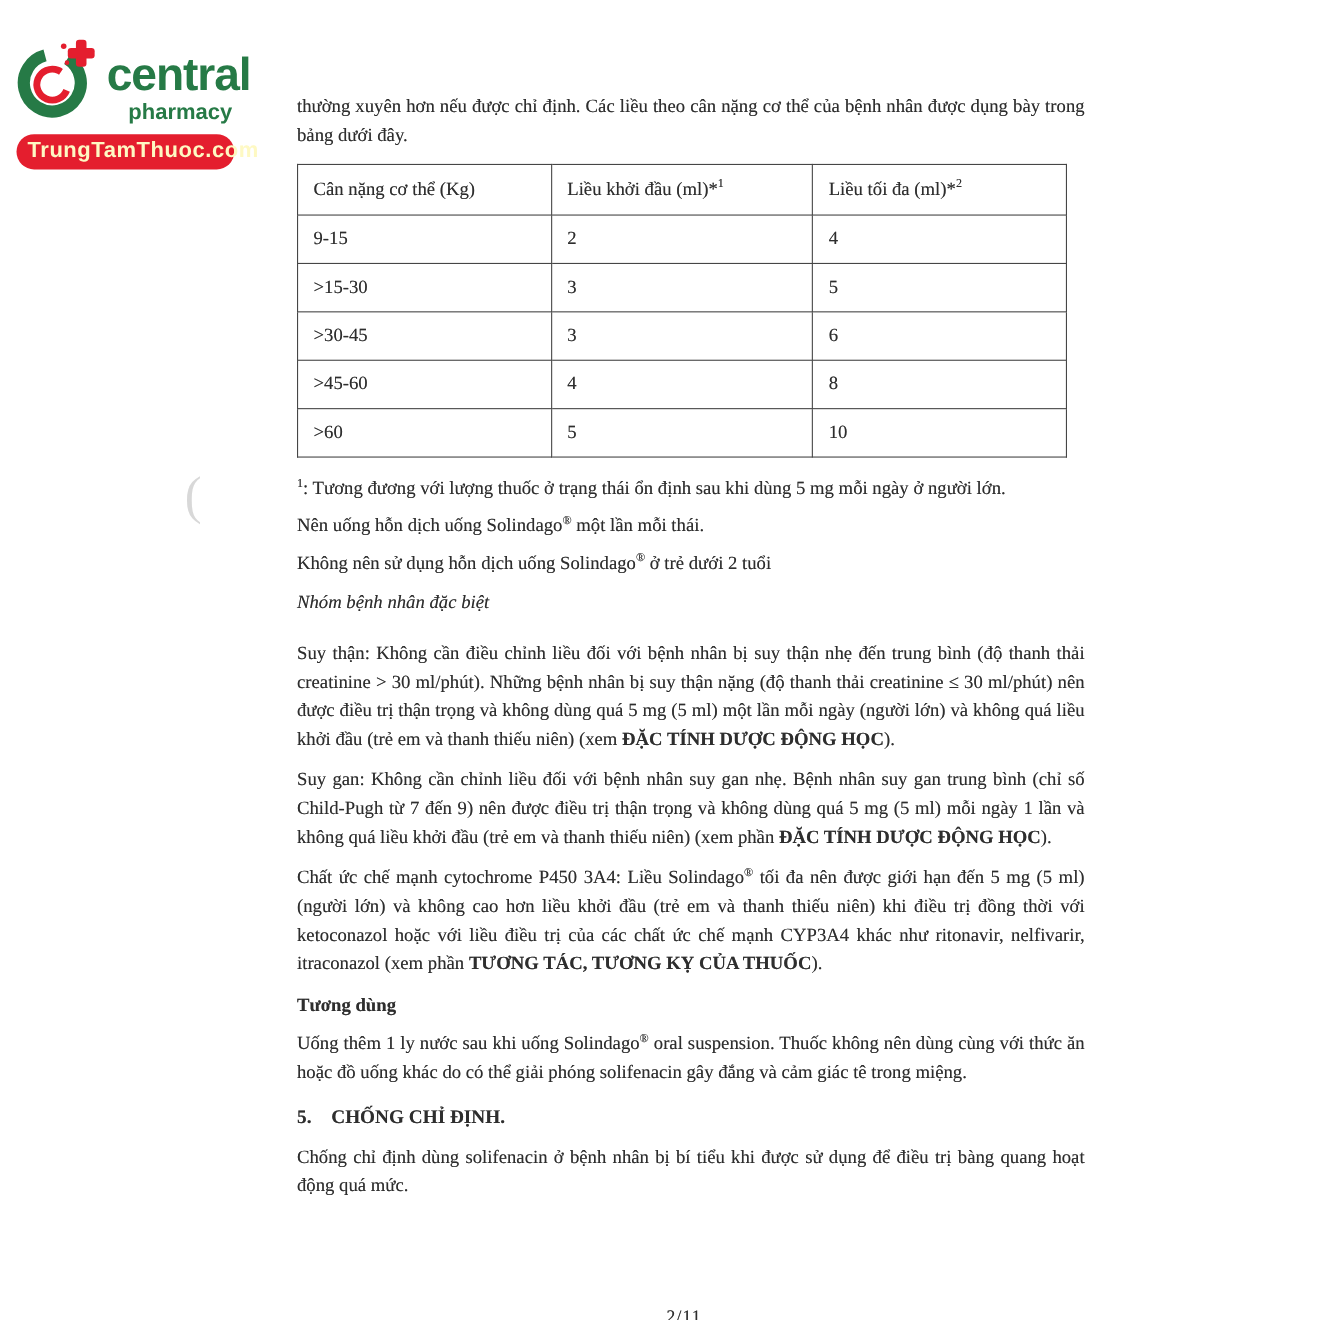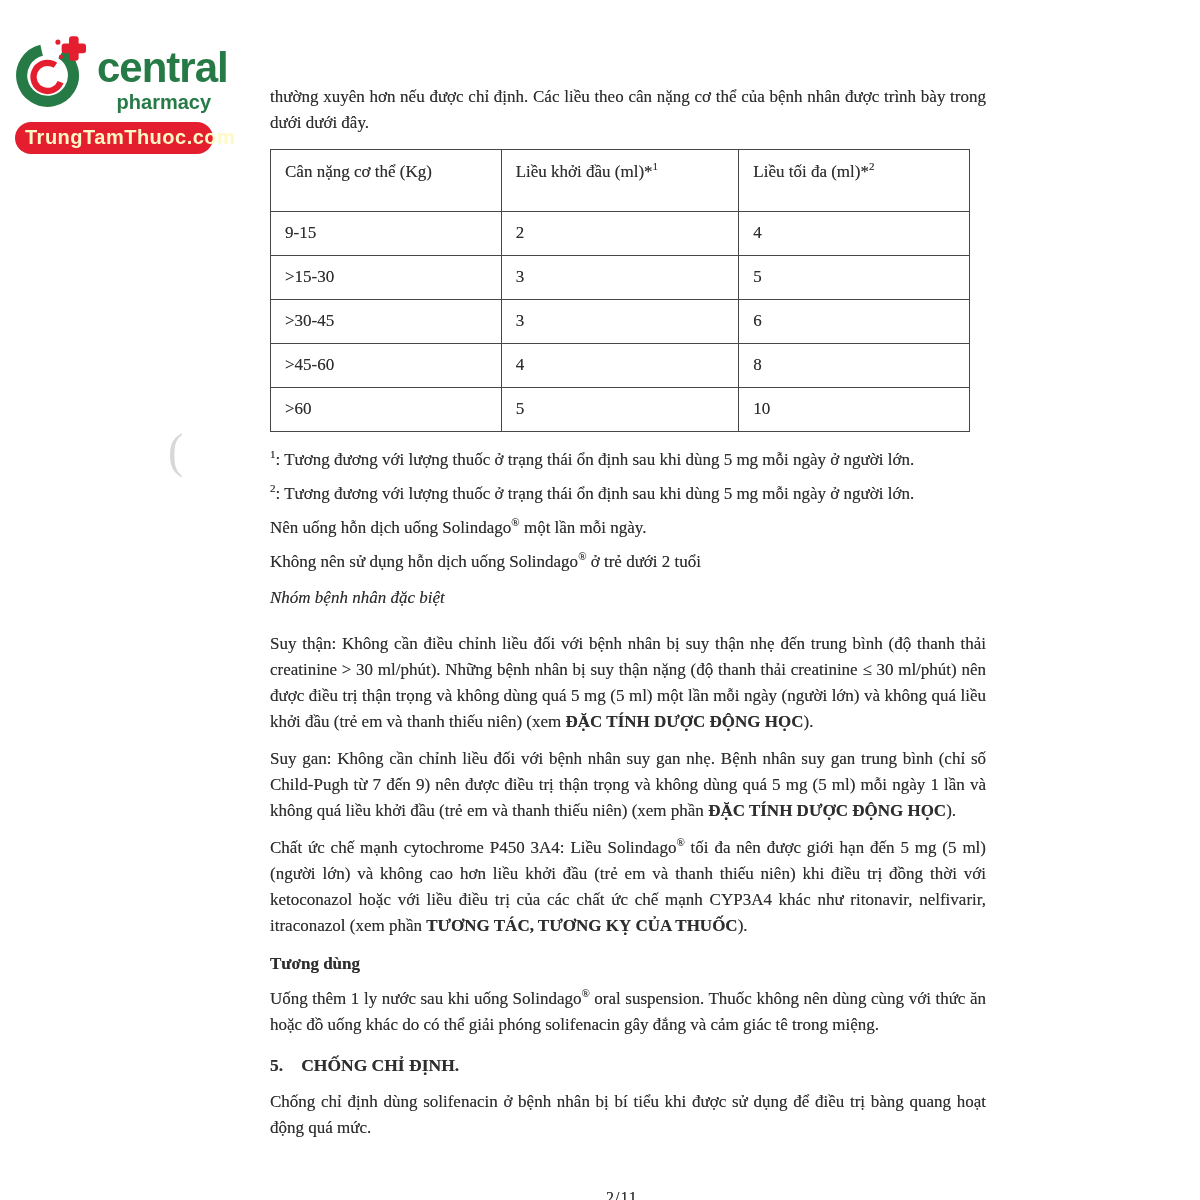--- a/index.html
+++ b/index.html
@@ -34,21 +34,21 @@
   
   table.dose{
     border-collapse:collapse;width:700px;margin:0 0 15px 0;
     font-size:17px;color:#2e2e2e;
   }
   table.dose th,table.dose td{
     border:1.4px solid #464646;
     font-weight:normal;text-align:left;vertical-align:top;
     padding:11px 14px 12px;
   }
-  table.dose th{padding-top:12px;padding-bottom:29px;}
+  table.dose th{padding-top:12px;padding-bottom:13px;}
   
   .footnote{margin-bottom:8px;}
   .note{margin-bottom:8px;}
   .special-heading{font-style:italic;margin:10px 0 20px;}
   .para{margin-bottom:11px;}
   .subheading{font-weight:bold;margin:12px 0 9px;}
   .section-heading{font-weight:bold;margin:14px 0 11px;font-size:17.5px;}
   .section-heading .num{margin-right:18px;}
   
   .paren-artifact{
@@ -88,21 +88,21 @@
         <div class="logo-sub">pharmacy</div>
       </div>
     </div>
     <div class="logo-badge">TrungTamThuoc.com</div>
   </div>
 
   <div class="paren-artifact">(</div>
 
   <div class="content">
 
-    <p class="intro justify">thường xuyên hơn nếu được chỉ định. Các liều theo cân nặng cơ thể của bệnh nhân được trình bày trong dưới dưới đây.</p>
+    <p class="intro justify">thường xuyên hơn nếu được chỉ định. Các liều theo cân nặng cơ thể của bệnh nhân được dụng bày trong bảng dưới đây.</p>
 
     <table class="dose">
       <thead>
         <tr>
           <th style="width:33%"><span>Cân nặng cơ thể (Kg)</span></th>
           <th style="width:34%"><span>Liều khởi đầu (ml)*</span><sup>1</sup></th>
           <th style="width:33%"><span>Liều tối đa (ml)*</span><sup>2</sup></th>
         </tr>
       </thead>
       <tbody>
@@ -128,23 +128,22 @@
         </tr>
         <tr>
           <td>&gt;60</td>
           <td>5</td>
           <td>10</td>
         </tr>
       </tbody>
     </table>
 
     <p class="line footnote"><sup>1</sup><span>: Tương đương với lượng thuốc ở trạng thái ổn định sau khi dùng 5 mg mỗi ngày ở người lớn.</span></p>
-    <p class="line footnote"><sup>2</sup><span>: Tương đương với lượng thuốc ở trạng thái ổn định sau khi dùng 5 mg mỗi ngày ở người lớn.</span></p>
 
-    <p class="line note"><span>Nên uống hỗn dịch uống Solindago</span><sup>®</sup><span> một lần mỗi ngày.</span></p>
+    <p class="line note"><span>Nên uống hỗn dịch uống Solindago</span><sup>®</sup><span> một lần mỗi thái.</span></p>
     <p class="line note"><span>Không nên sử dụng hỗn dịch uống Solindago</span><sup>®</sup><span> ở trẻ dưới 2 tuổi</span></p>
 
     <p class="special-heading">Nhóm bệnh nhân đặc biệt</p>
 
     <p class="para justify"><span>Suy thận: Không cần điều chỉnh liều đối với bệnh nhân bị suy thận nhẹ đến trung bình (độ thanh thải creatinine &gt; 30 ml/phút). Những bệnh nhân bị suy thận nặng (độ thanh thải creatinine ≤ 30 ml/phút) nên được điều trị thận trọng và không dùng quá 5 mg (5 ml) một lần mỗi ngày (người lớn) và không quá liều khởi đầu (trẻ em và thanh thiếu niên) (xem </span><span class="b">ĐẶC TÍNH DƯỢC ĐỘNG HỌC</span><span>).</span></p>
 
     <p class="para justify"><span>Suy gan: Không cần chỉnh liều đối với bệnh nhân suy gan nhẹ. Bệnh nhân suy gan trung bình (chỉ số Child-Pugh từ 7 đến 9) nên được điều trị thận trọng và không dùng quá 5 mg (5 ml) mỗi ngày 1 lần và không quá liều khởi đầu (trẻ em và thanh thiếu niên) (xem phần </span><span class="b">ĐẶC TÍNH DƯỢC ĐỘNG HỌC</span><span>).</span></p>
 
     <p class="para justify"><span>Chất ức chế mạnh cytochrome P450 3A4: Liều Solindago</span><sup>®</sup><span> tối đa nên được giới hạn đến 5 mg (5 ml) (người lớn) và không cao hơn liều khởi đầu (trẻ em và thanh thiếu niên) khi điều trị đồng thời với ketoconazol hoặc với liều điều trị của các chất ức chế mạnh CYP3A4 khác như ritonavir, nelfivarir, itraconazol (xem phần </span><span class="b">TƯƠNG TÁC, TƯƠNG KỴ CỦA THUỐC</span><span>).</span></p>
 

